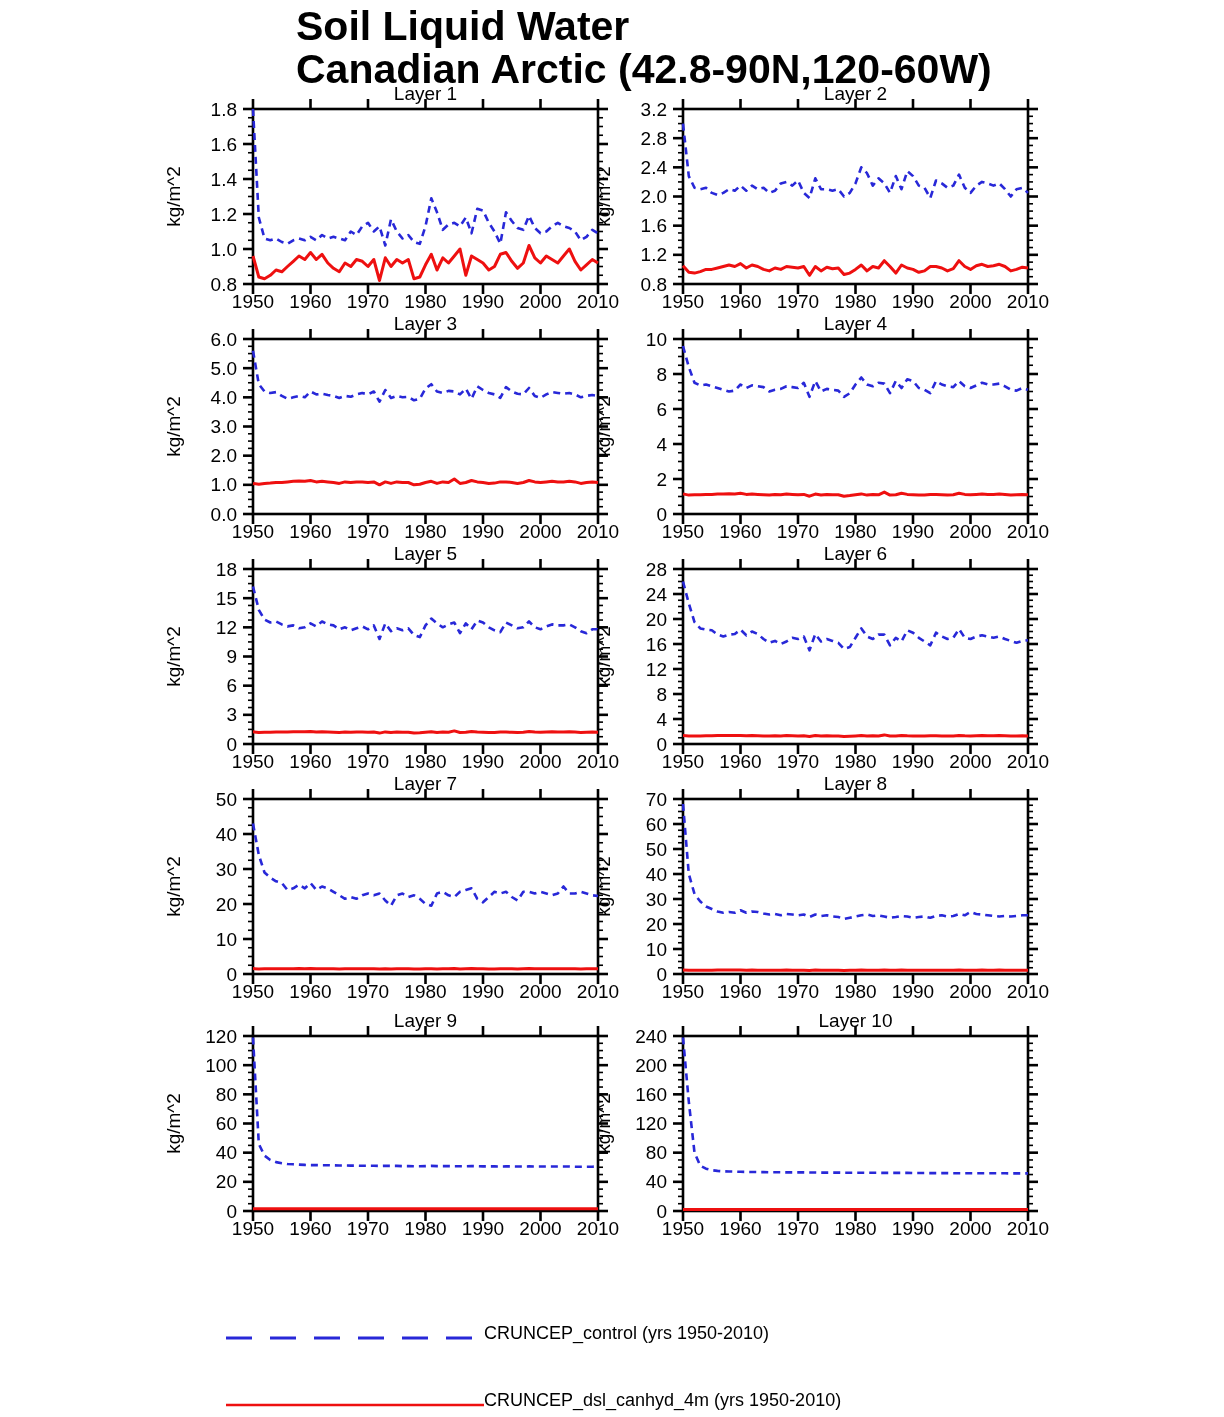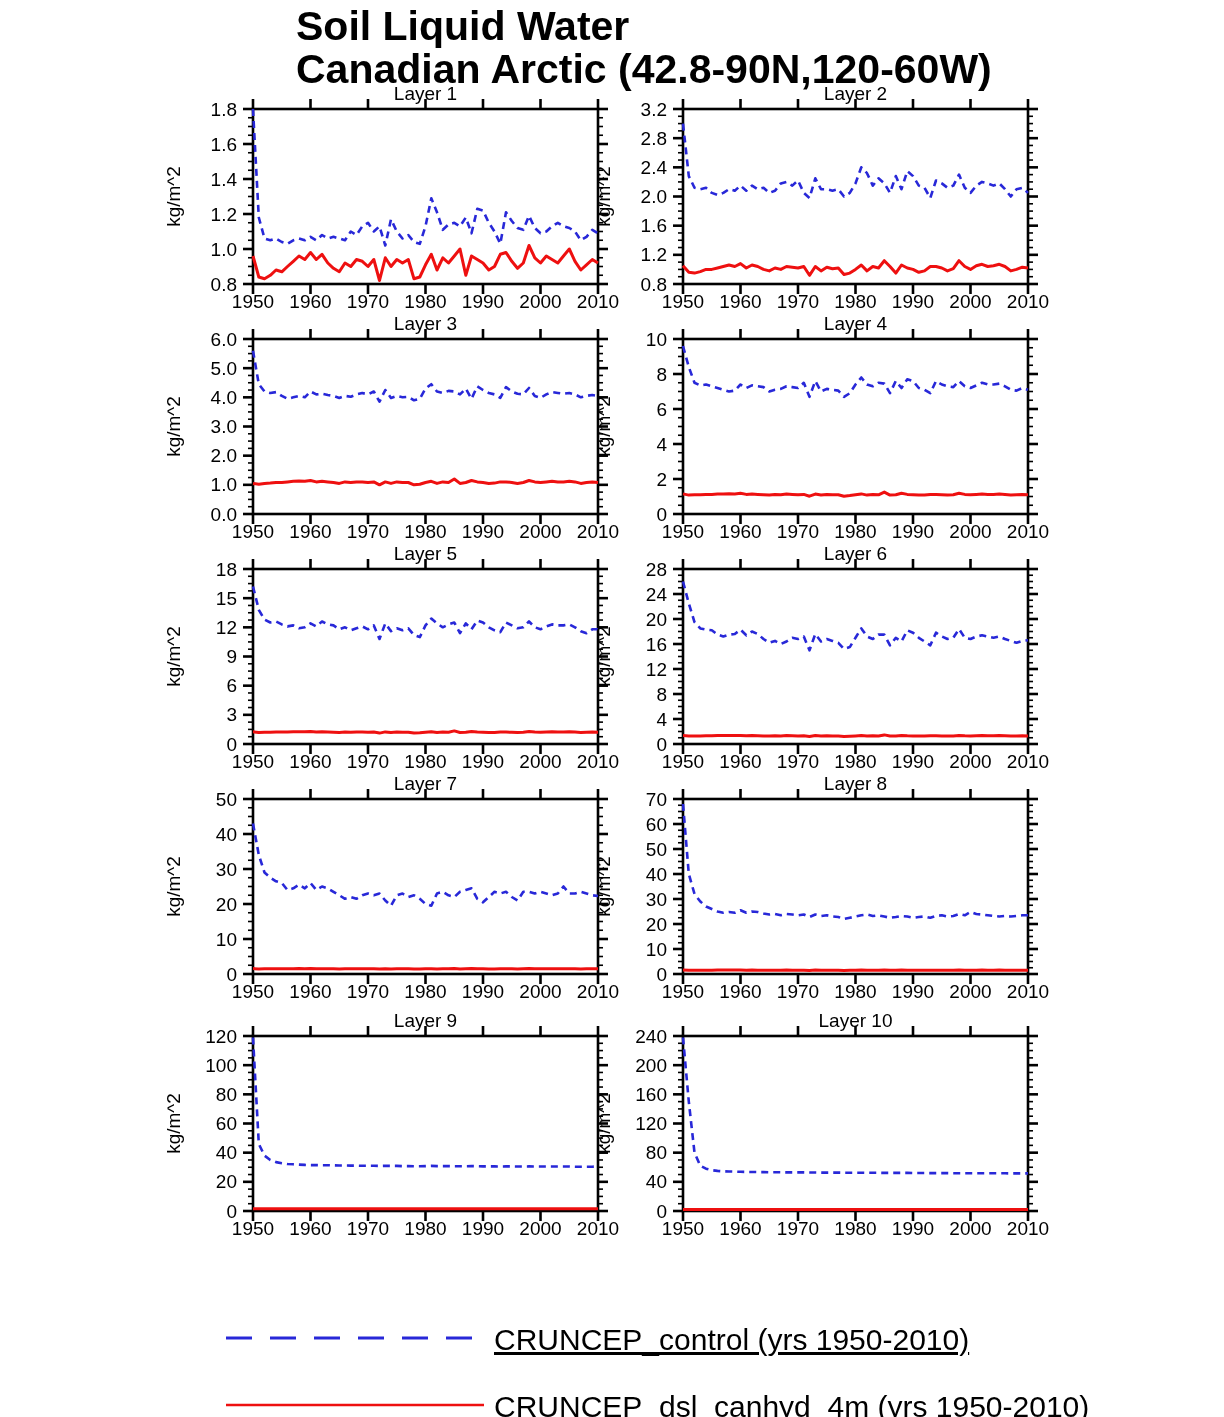--- a/index.html
+++ b/index.html
@@ -8,21 +8,21 @@
     font-family:"Liberation Sans",sans-serif;color:#000;
   }
   .main-title{
     position:absolute;left:296px;top:5px;
     font-size:41px;line-height:43px;white-space:nowrap;font-weight:bold;
   }
   #charts svg{position:absolute;overflow:visible;}
   .tick{font:19px "Liberation Sans",sans-serif;fill:#000;}
   .legend-row{position:absolute;height:30px;}
   .legend-label{
-    position:absolute;left:494px;font-size:30px;white-space:nowrap;text-decoration:underline;
+    position:absolute;left:484px;font-size:18px;white-space:nowrap;
   }
   .legend-swatch{position:absolute;left:224px;top:0;}
 </style>
 </head>
 <body>
 
 <div class="main-title">
   <div>Soil Liquid Water</div>
   <div>Canadian Arctic (42.8-90N,120-60W)</div>
 </div>

